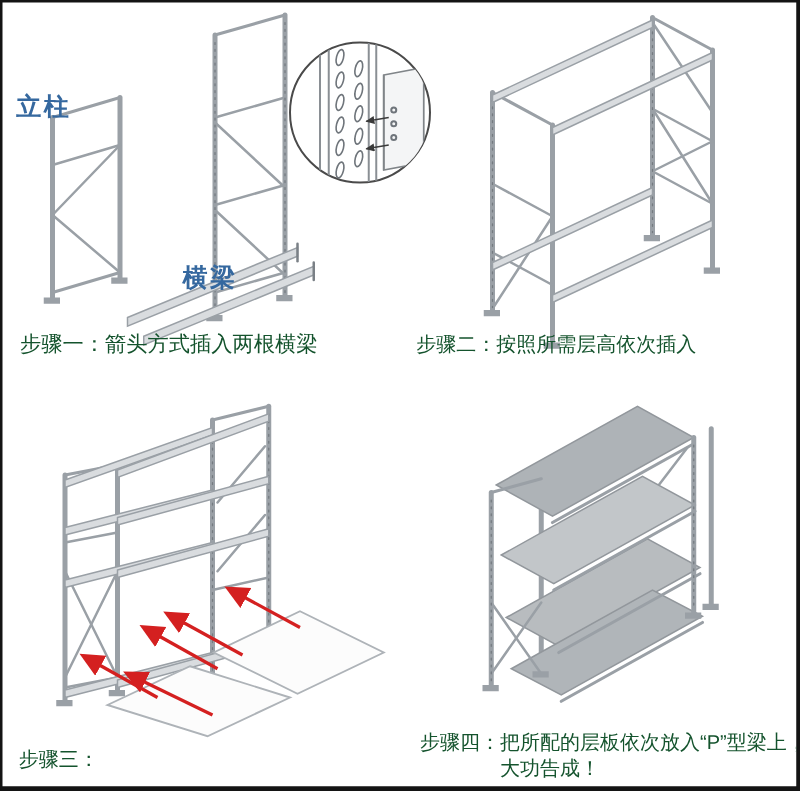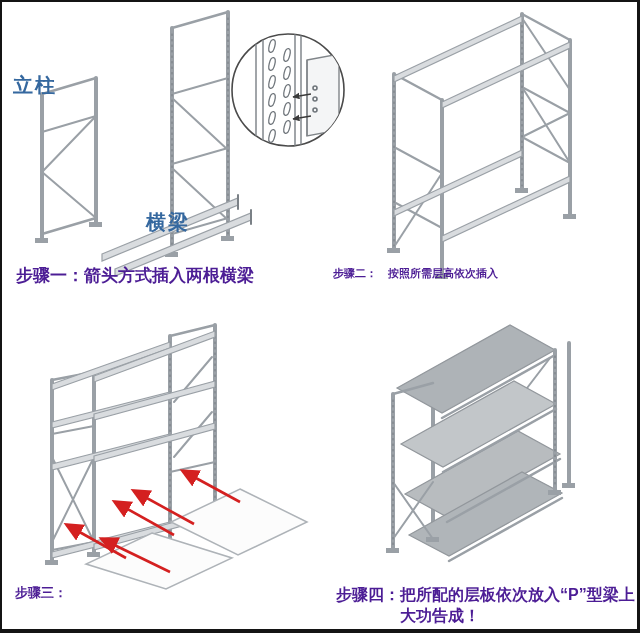--- a/index.html
+++ b/index.html
@@ -21,30 +21,30 @@
     font-weight:bold;
     font-size:20px;
     letter-spacing:2px;
     white-space:nowrap;
   }
   .upright-label{left:11px;top:45px;margin-top:25px;}
   .beam-label{left:116px;top:207px;margin-left:28px;}
   .step{
     position:absolute;
     display:flex;
-    color:#4c1d95;
-    font-weight:bold;
+    color:#14532d;
+    font-weight:normal;
     line-height:1.34;
     white-space:nowrap;
   }
   .step .lbl{flex:0 0 auto;}
   .step .body{flex:0 0 auto;}
   .s1{left:14px;top:263px;font-size:17px;}
-  .s2{left:331px;top:264px;font-size:11px;gap:11px;}
-  .s3{left:13px;top:582px;font-size:13px;}
+  .s2{left:331px;top:264px;font-size:16px;}
+  .s3{left:13px;top:596px;font-size:16px;}
   .s4{left:334px;top:582px;font-size:16px;}
 </style>
 </head>
 <body>
 
 <div class="sheet">
 
   <svg class="illus" width="640" height="633" viewBox="0 0 640 633">
     <defs>
       <marker id="arrR" markerWidth="8" markerHeight="8" refX="6" refY="3.5" orient="auto">

